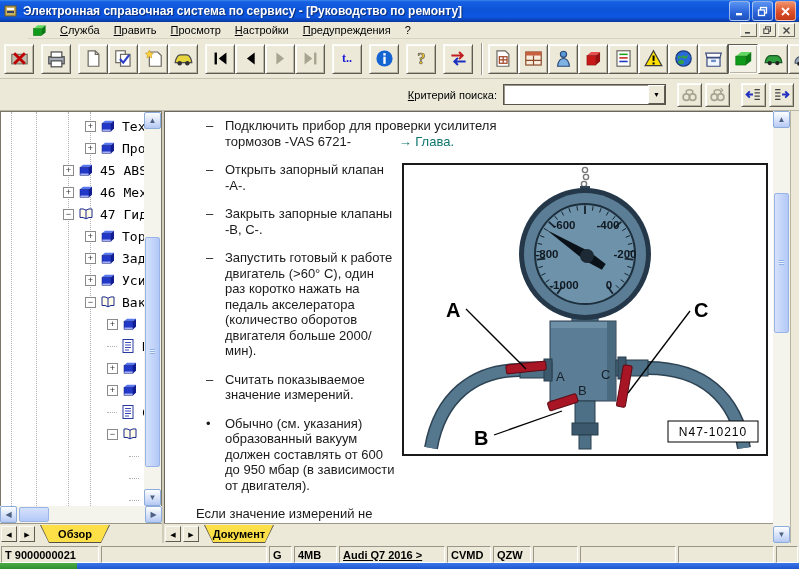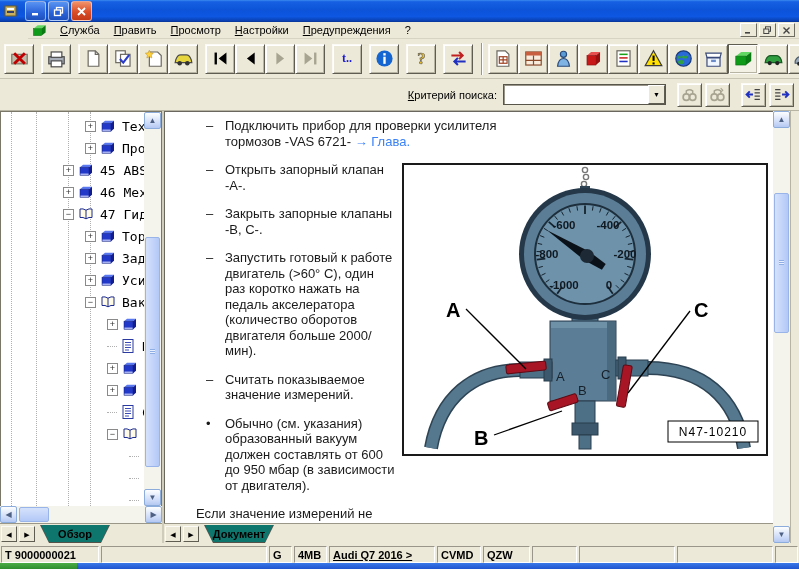--- a/index.html
+++ b/index.html
@@ -77,33 +77,33 @@
   .hs-thumb{position:absolute;top:1px;height:15px;left:19px;width:30px;border:1px solid #98b4e8;border-radius:2px;
     background:linear-gradient(180deg,#d6e2fc,#b2c8f6);}
   
   .tabrow{height:20px;display:flex;align-items:flex-start;background:#ece9d8;border-top:1px solid #9a9788;padding-top:1px;}
   .tab-arrow{width:16px;height:16px;margin:1px 1px 0 1px;background:#ece9d8;border:1px solid;
     border-color:#fbfaf5 #5f5d52 #5f5d52 #fbfaf5;display:flex;align-items:center;justify-content:center;
     font-size:7px;color:#000;line-height:7px;}
   .sheet-tab{position:relative;height:18px;margin-left:4px;min-width:70px;
     clip-path:polygon(0 0,100% 0,calc(100% - 9px) 100%,9px 100%);background:#55524a;}
   .sheet-tab .inner{position:absolute;left:1px;right:1px;top:0px;bottom:1px;
-    clip-path:polygon(0 0,100% 0,calc(100% - 8px) 100%,8px 100%);background:#0f766e;
+    clip-path:polygon(0 0,100% 0,calc(100% - 8px) 100%,8px 100%);background:#fde047;
     display:flex;align-items:center;justify-content:center;font-size:11px;font-weight:bold;}
   
   .rightpane{flex:1;display:flex;}
   .rp-left{flex:1;display:flex;flex-direction:column;min-width:0;}
   .content{height:412px;background:#fff;border:1px solid #6a675f;border-bottom:none;border-right:none;
     position:relative;overflow:hidden;}
   .paras{position:absolute;top:6px;left:0;right:0;}
   .para{position:relative;margin-left:60px;width:170px;font-size:13px;line-height:15.5px;margin-bottom:13px;color:#1a1a1a;}
   .para.wide{width:310px;}
   .para.plain{margin-left:31px;width:210px;}
   .para .marker{position:absolute;left:-19px;}
-  .para .redlink{color:#3b82f6;}
+  .para .redlink{color:#0f766e;margin-left:44px;}
   .rp-edge{width:9px;background:#ece9d8;border-left:1px solid #b8b4a4;}
   
   .figure{position:absolute;left:237px;top:51px;width:366px;height:293px;border:2px solid #1a1a1a;background:#fff;}
   
   .statusgap{height:3px;}
   .statusbar{height:17px;display:flex;gap:2px;padding:0 1px;}
   .seg{border:1px solid;border-color:#9a968a #fff #fff #9a968a;font-size:11px;font-weight:bold;
     display:flex;align-items:center;padding:0 3px;white-space:nowrap;overflow:hidden;}
   
   .taskbar{height:6px;display:flex;}
@@ -112,20 +112,21 @@
 </style>
 </head>
 <body>
 
 <div class="titlebar">
   <svg class="ticon" viewBox="0 0 16 16">
     <rect x="2" y="3" width="11" height="10" fill="#c8b060" stroke="#6a5a20"></rect>
     <rect x="4" y="5" width="7" height="2" fill="#fff"></rect>
       <rect x="4" y="8" width="7" height="2" fill="#30406a"></rect>
   </svg>
+  <div class="ttext">Электронная справочная система по сервису - [Руководство по ремонту]</div>
   <div class="winbtn">
     <svg width="11" height="11" viewBox="0 0 11 11">
         <rect x="2" y="7" width="6" height="2.4" fill="#fff"></rect>
       </svg>
   </div>
   <div class="winbtn">
     <svg width="11" height="11" viewBox="0 0 11 11">
         <rect x="3.5" y="1.5" width="6" height="5.5" fill="none" stroke="#fff" stroke-width="1.3"></rect>
         <rect x="1.5" y="4" width="6" height="5.5" fill="#2a63d8" stroke="#fff" stroke-width="1.3"></rect>
       </svg>
@@ -709,24 +710,24 @@
     </div>
     <div class="rp-edge"></div>
   </div>
 </div>
 
 <div class="statusgap"></div>
 <div class="statusbar" id="statusbar">
     <div class="seg" style="width: 98px;">Т 9000000021</div>
     <div class="seg" style="width: 166px;"></div>
     <div class="seg" style="width: 23px;">G</div>
-    <div class="seg" style="width: 33px;">4MB</div>
+    <div class="seg" style="width: 43px;">4MB</div>
     <div class="seg" style="width: 106px; text-decoration: underline;">Audi Q7 2016 &gt;</div>
     <div class="seg" style="width: 44px;">CVMD</div>
-    <div class="seg" style="width: 47px;">QZW</div>
+    <div class="seg" style="width: 38px;">QZW</div>
     <div class="seg" style="width: 45px;"></div>
     <div class="seg" style="width: 96px;"></div>
     <div class="seg" style="width: 96px;"></div>
     <div class="seg" style="flex: 1 1 0%;"></div>
   </div>
 <div class="taskbar">
   <div class="start"></div>
   <div class="rest"></div>
 </div>
 

